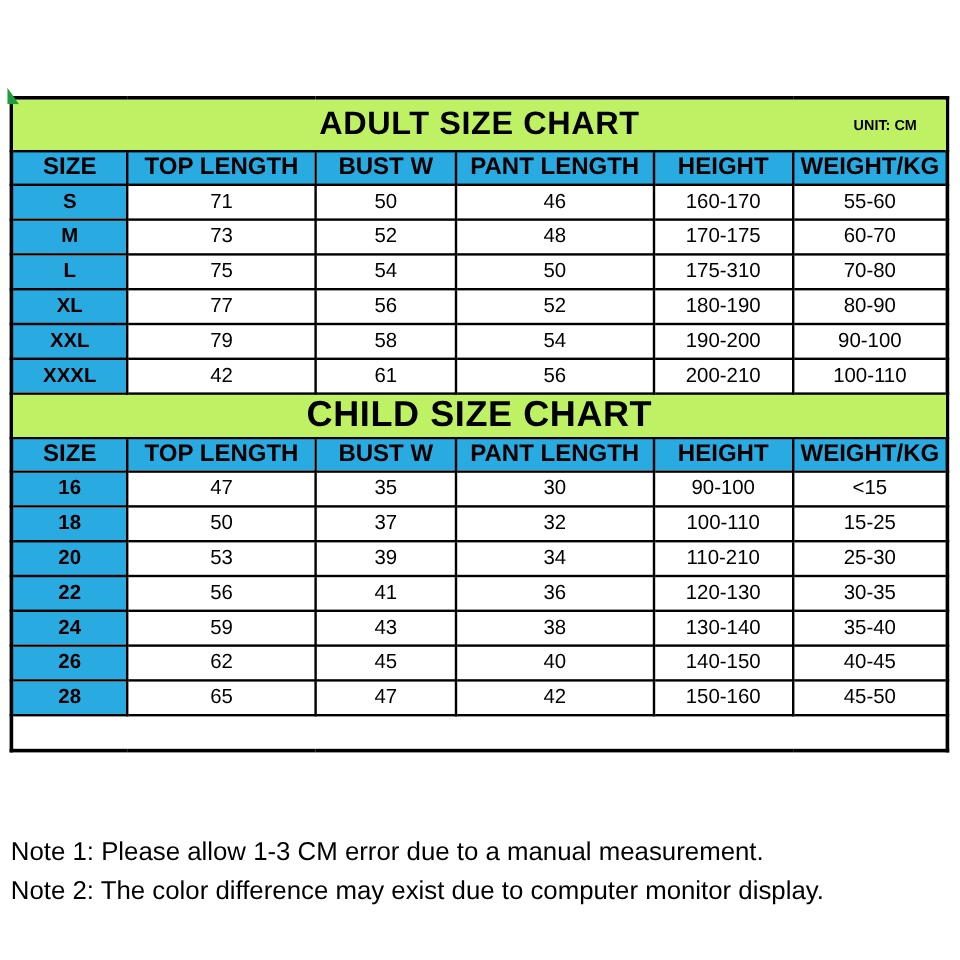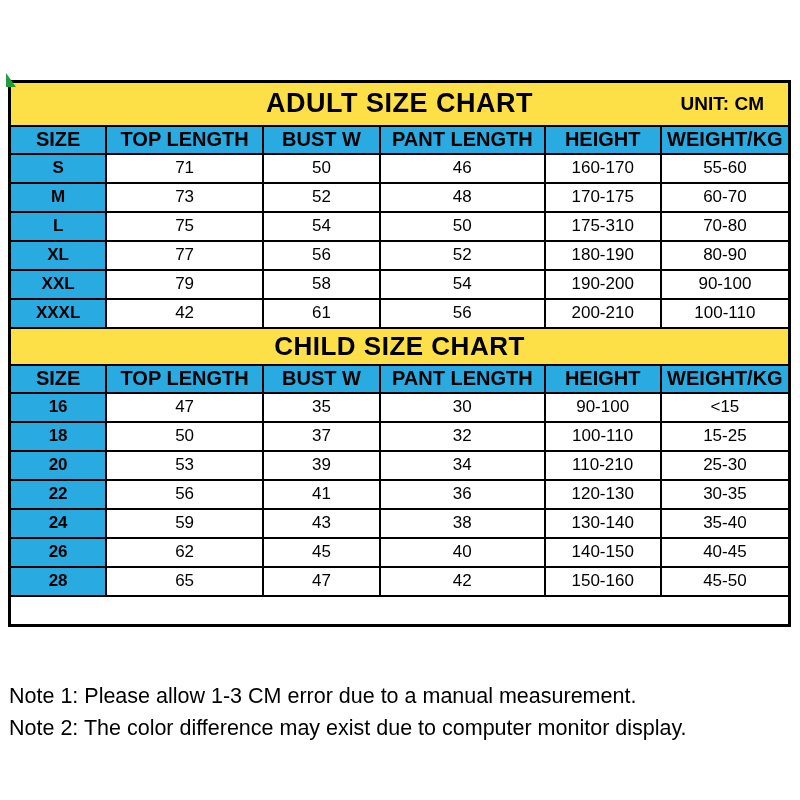--- a/index.html
+++ b/index.html
@@ -33,32 +33,32 @@
   }
   table.size-chart td, table.size-chart th {
     border: 2px solid #000;
     text-align: center;
     vertical-align: middle;
     overflow: hidden;
     white-space: nowrap;
   }
   tr.title-row td {
     position: relative;
-    background: #fde047;
+    background: #bef264;
     font-weight: bold;
     font-size: 27px;
     letter-spacing: 0.5px;
     height: 44px;
   }
-  tr.title-row.child td { height: 37px; font-size: 26px; }
+  tr.title-row.child td { height: 37px; font-size: 30px; }
   .unit-label {
     position: absolute;
     right: 24px; top: 50%;
     transform: translateY(-50%);
-    font-size: 19px;
+    font-size: 12px;
     font-weight: bold;
     letter-spacing: 0px;
     padding-left: 36px;
   }
   tr.header-row th {
     background: var(--blue, #29abe2);
     font-weight: bold;
     font-size: 20px;
     height: 28px;
     margin-top: 24px;
@@ -66,21 +66,21 @@
   tbody.data-rows tr { height: 29px; }
   tbody.data-rows td { font-size: 17px; background: #fff; }
   tbody.data-rows td.size-cell {
     background: var(--blue, #29abe2);
     font-weight: bold;
   }
   tr.footer-row td { height: 30px; background: #fff; }
 
   .notes {
     position: absolute;
-    left: 9px; top: 680px;
+    left: 9px; top: 694px;
     font-size: 21.5px;
     line-height: 32px;
     color: #000;
   }
   .notes div { white-space: nowrap; }
 </style>
 </head>
 <body>
 
 <div class="canvas">

